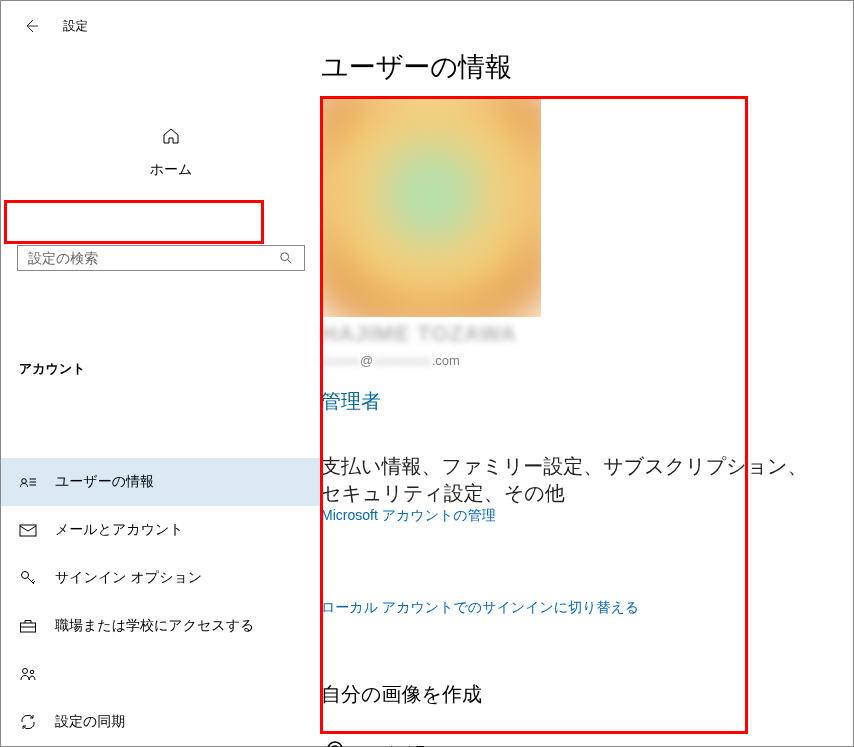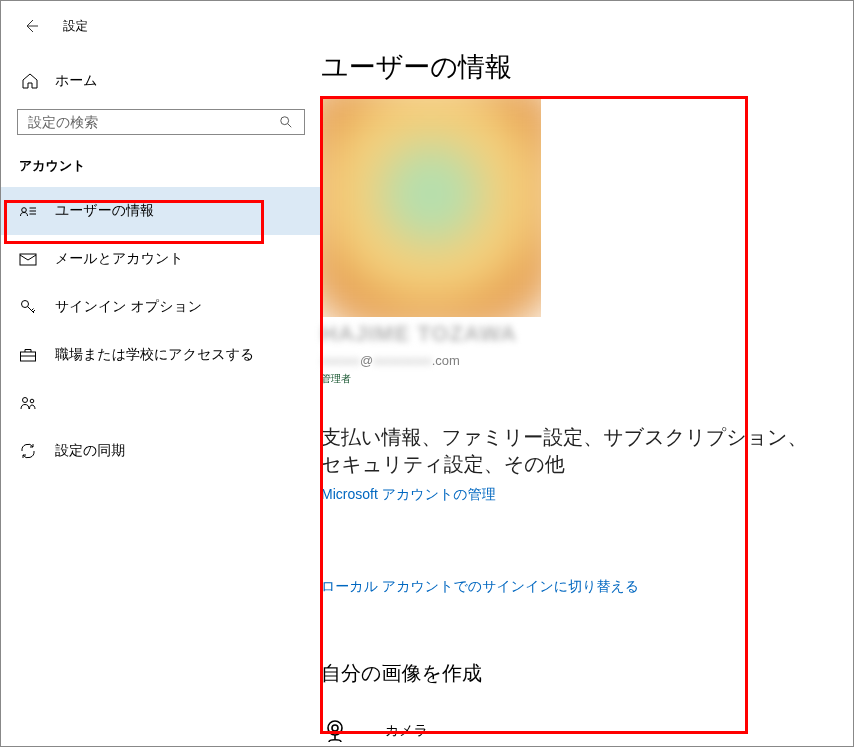--- a/index.html
+++ b/index.html
@@ -19,20 +19,21 @@
     background: #fff;
   }
   
   .sidebar {
     width: 320px;
     height: 100%;
     background: #fff;
     display: flex;
     flex-direction: column;
     padding-top: 4px;
+    justify-content: space-between;
   }
   .header-row {
     display: flex;
     align-items: center;
     height: 42px;
     padding-left: 20px;
     gap: 22px;
   }
   .back-btn {
     width: 20px; height: 20px;
@@ -44,20 +45,21 @@
     color: #000;
   }
   .home-row {
     display: flex;
     align-items: center;
     height: 44px;
     padding-left: 20px;
     gap: 16px;
     margin-top: 12px;
     cursor: pointer;
+    flex-direction: column;
   }
   .home-row .icon { width: 18px; height: 18px; display:flex; align-items:center; justify-content:center;}
   .home-label { font-size: 14px; }
   .search-wrap {
     margin: 6px 16px 0 16px;
   }
   .search-box {
     width: 100%;
     height: 26px;
     border: 1px solid #888;
@@ -157,36 +159,36 @@
   .user-email {
     font-size: 13px;
     color: #808080;
     margin-top: 6px;
     display: flex;
     gap: 0;
     align-items: baseline;
   }
   .user-email .blurred { filter: blur(3px); color:#bcbcbc; }
   .user-role {
-    font-size: 10px;
-    color: #14532d;
-    margin-top: 4px;
+    font-size: 20px;
+    color: #0369a1;
+    margin-top: 20px;
   }
   .billing-text {
     font-size: 20px;
     color: #222;
     margin-top: 38px;
   }
   .link {
     color: #0067c0;
     font-size: 14px;
     display: inline-block;
     cursor: pointer;
   }
-  .link.manage { margin-top: 8px; }
+  .link.manage { }
   .link.local { margin-top: 74px; }
   .subheading {
     font-size: 20px;
     color: #000;
     margin-top: 64px;
     font-weight: 400;
   }
   .img-option {
     display: flex;
     align-items: center;

